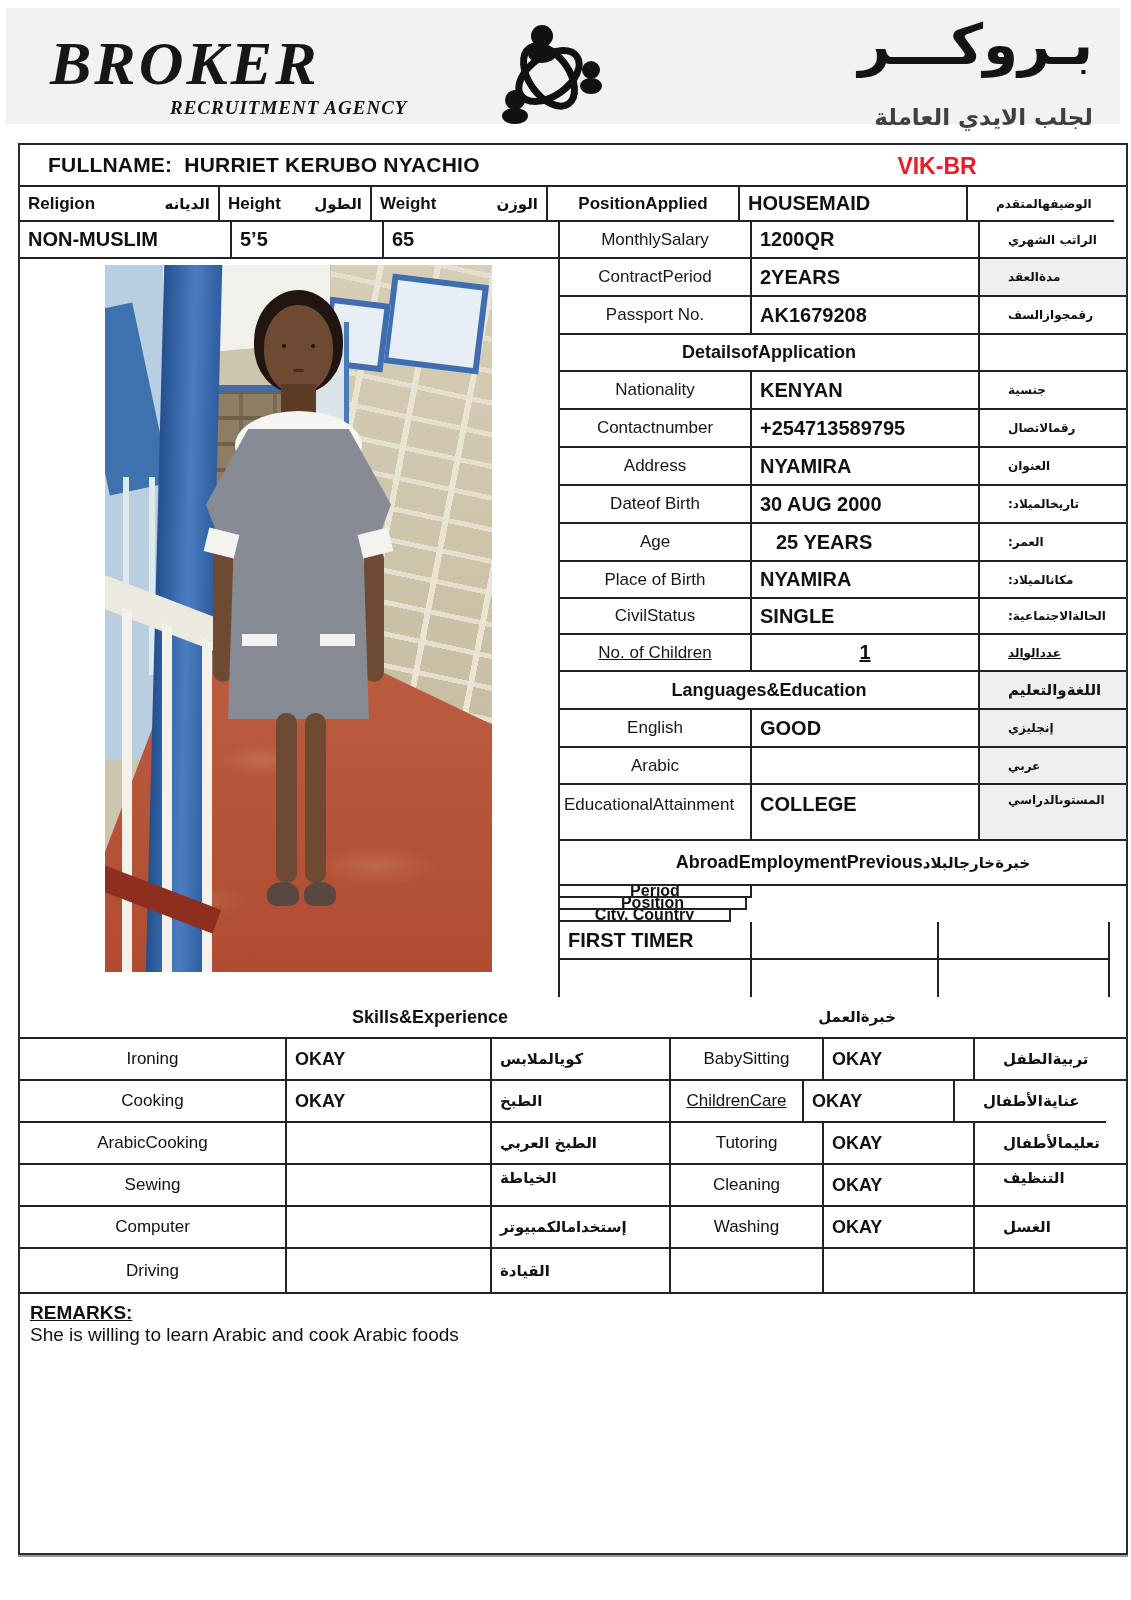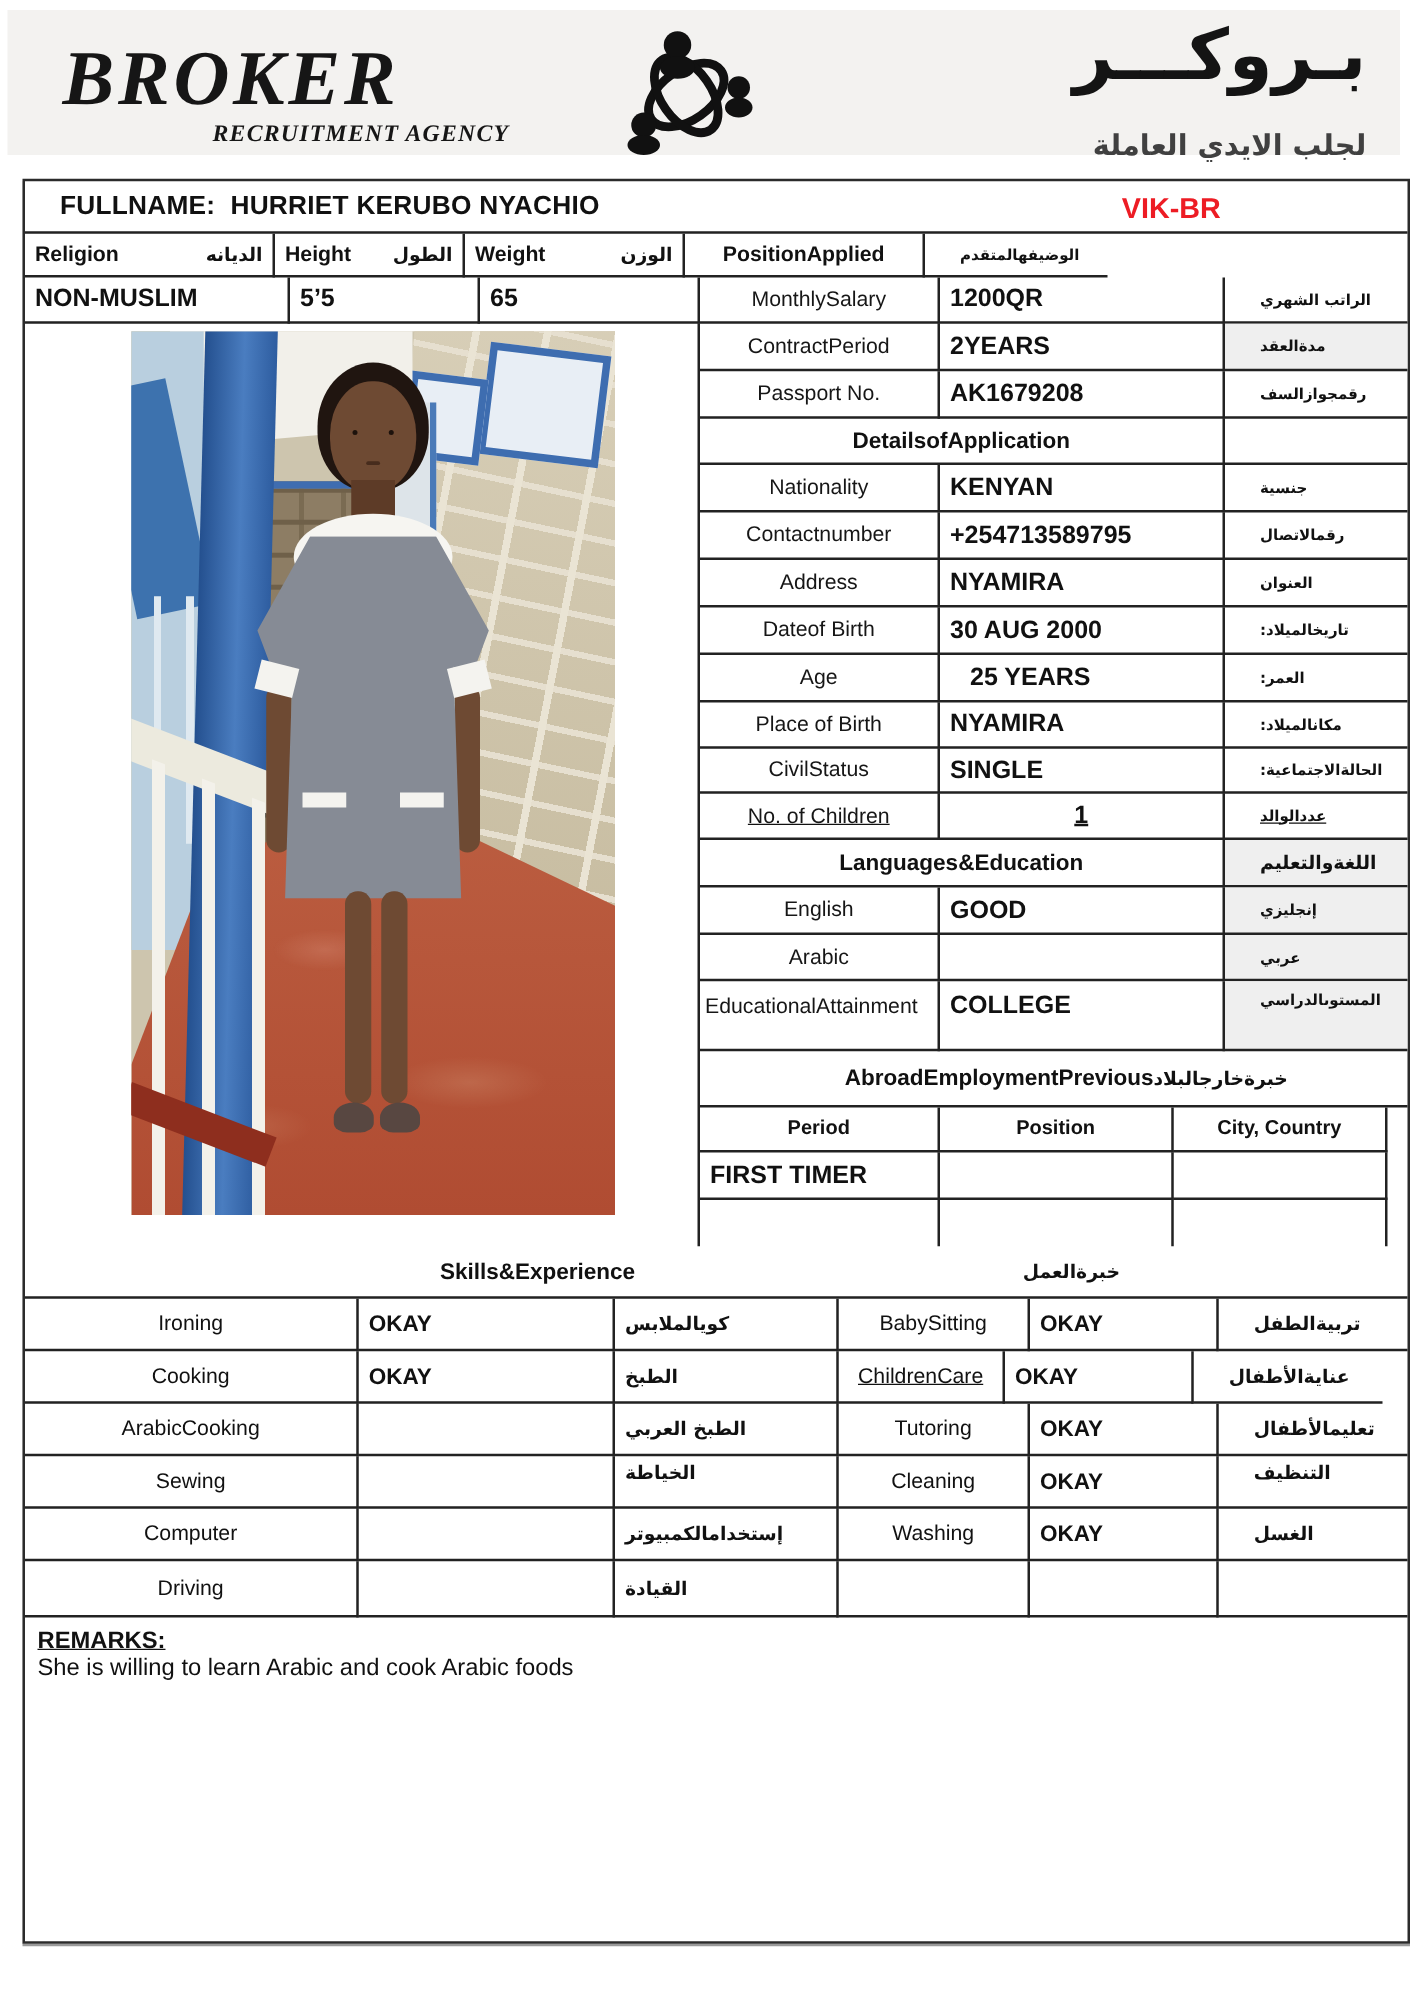--- a/index.html
+++ b/index.html
@@ -136,20 +136,21 @@
     </div>
     <div class="c split boldlab" style="width:152px;">
       <span>Height</span>
       <span class="ar" style="font-size:15px;">الطول</span>
     </div>
     <div class="c split boldlab" style="width:176px;">
       <span>Weight</span>
       <span class="ar" style="font-size:15px;">الوزن</span>
     </div>
     <div class="c ctr boldlab" style="width:192px;">PositionApplied</div>
+    <div class="c val" style="width:228px;">HOUSEMAID</div>
     <div class="c noR arc ar" style="width:146px;">الوضيفهالمتقدم</div>
   </div>
 
   <div class="row" style="height:37px;">
     <div class="c val" style="width:212px;">NON-MUSLIM</div>
     <div class="c val" style="width:152px;">5’5</div>
     <div class="c val" style="width:176px;">65</div>
     <div class="c ctr lab2" style="width:192px;">MonthlySalary</div>
     <div class="c val" style="width:228px;">1200QR</div>
     <div class="c noR arc ar" style="width:146px;">الراتب الشهري</div>
@@ -275,21 +276,21 @@
         <div class="c noR arc ar shade" style="width:146px;align-items:flex-start;padding-top:8px;">المستوىالدراسي</div>
       </div>
 
       <div class="row" style="height:45px;">
         <div class="c noR ctr" style="width:566px;">
           <span class="hd">AbroadEmploymentPrevious</span>
             <span class="ar" style="font-size:15px;font-weight:bold;">خبرةخارجالبلاد</span>
         </div>
       </div>
 
-      <div class="row" style="height:36px;">
+      <div class="row" style="height:36px;flex-direction:column;">
         <div class="c ctr boldlab" style="width:192px;font-size:16px;">Period</div>
         <div class="c ctr boldlab" style="width:187px;font-size:16px;">Position</div>
         <div class="c ctr boldlab" style="width:171px;font-size:16px;">City, Country</div>
         <div class="c noR noB" style="width:16px;padding:0;"></div>
       </div>
       <div class="row" style="height:38px;">
         <div class="c val" style="width:192px;">FIRST TIMER</div>
         <div class="c" style="width:187px;"></div>
         <div class="c" style="width:171px;"></div>
         <div class="c noR noB" style="width:16px;padding:0;"></div>

